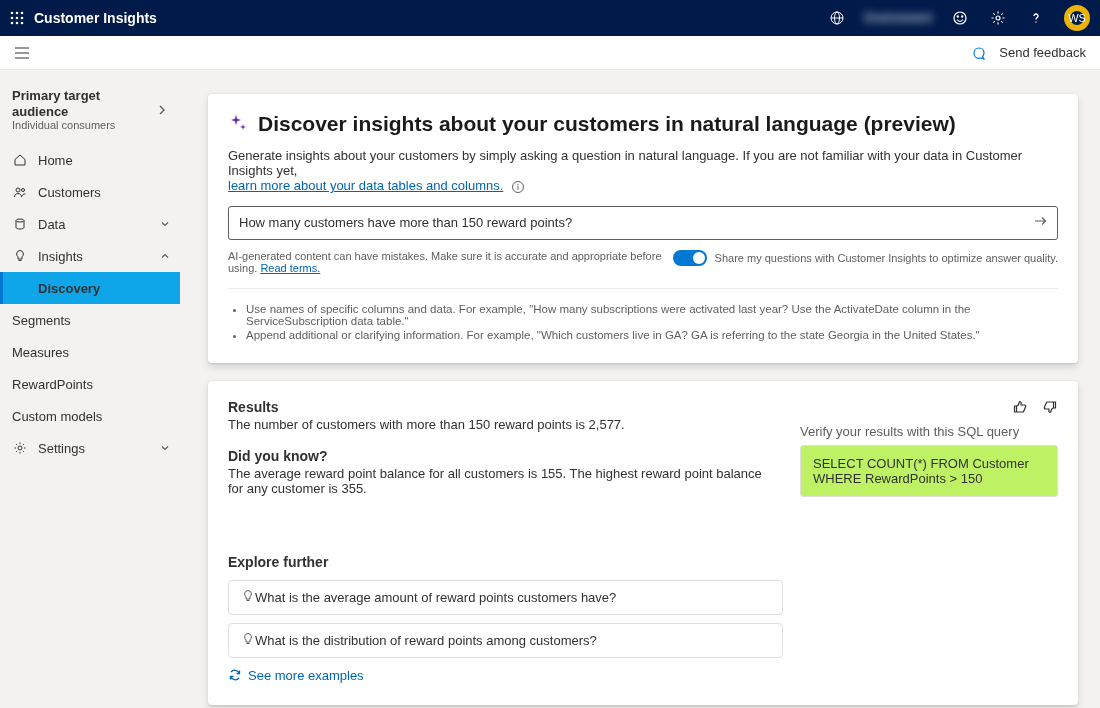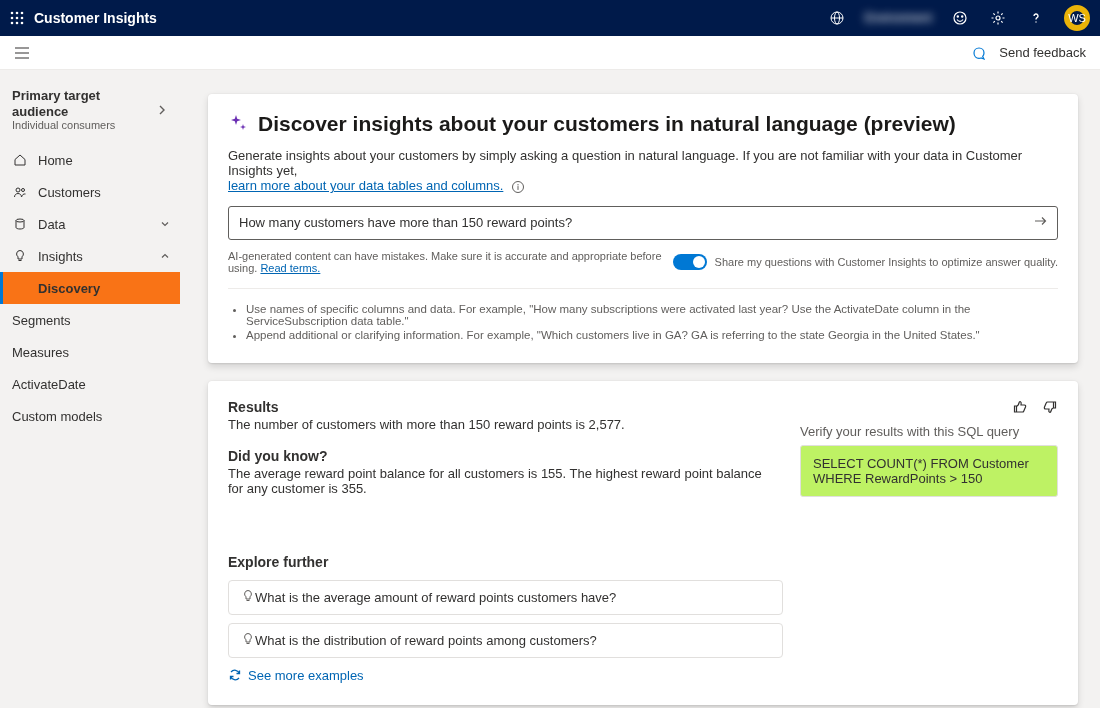--- a/index.html
+++ b/index.html
@@ -49,35 +49,35 @@
   .sidebar { width: 180px; background:#f3f2f1; padding-top: 18px; }
   .env-selector { padding: 0 12px 12px 12px; display:flex; align-items:center; gap:6px; cursor:pointer;}
   .env-selector .txt { flex:1; }
   .env-selector .line1 { font-size:13px; font-weight:600; line-height:1.2;}
   .env-selector .line2 { font-size:11px; color:#605e5c; line-height:1.2;}
   .nav { list-style:none; }
   .nav li { display:flex; align-items:center; height:32px; padding-left: 12px; gap:10px; cursor:pointer; font-size:13px;}
   .nav li .nav-icon { width:16px; display:flex; justify-content:center; color:#323130;}
   .nav li .chev { margin-left:auto; margin-right:10px; color:#605e5c;}
   .nav li.sub { }
-  .nav li.active { background:#f97316; border-left:3px solid #0078d4; padding-left:35px; font-weight:600;}
+  .nav li.active { background:#0ea5e9; border-left:3px solid #0078d4; padding-left:35px; font-weight:600;}
   
   .main { flex:1; overflow:auto; padding: 24px 22px 20px 28px; }
   .card { background:#fff; border-radius:4px; box-shadow: 0 0.6px 1.8px rgba(0,0,0,.1), 0 3.2px 7.2px rgba(0,0,0,.13); padding: 18px 20px 20px; margin-bottom:18px;}
   .card-header { display:flex; align-items:center; gap:10px; margin-bottom:12px;}
   .card-header h1 { font-size:21px; font-weight:600; color:#1b1a19;}
   .sparkle { color:#6b2fb3; }
   .desc { font-size:13px; color:#323130; margin-bottom:4px;}
   .desc-line { margin-bottom:12px;}
   .link { color:#0065b3; text-decoration:underline; cursor:pointer;}
   .info-ico { display:inline-flex; margin-left:4px; vertical-align:middle; color:#605e5c;}
   .query-box { display:flex; align-items:center; border:1px solid #605e5c; border-radius:3px; height:34px; padding:0 8px 0 10px; margin-bottom:10px;}
   .query-box input { flex:1; border:none; outline:none; font-size:13px; color:#323130; }
   .query-box .go { cursor:pointer; color:#605e5c;}
-  .disclaimer-row { display:flex; align-items:center; font-size:11px; color:#605e5c; margin-bottom:14px; padding-bottom:14px; border-bottom:1px solid #edebe9;}
+  .disclaimer-row { display:flex; align-items:flex-start; font-size:11px; color:#605e5c; margin-bottom:14px; padding-bottom:14px; border-bottom:1px solid #edebe9;}
   .disclaimer-row .left { flex:1;}
   .disclaimer-row .toggle-wrap { display:flex; align-items:center; gap:8px;}
   .toggle { width:34px; height:16px; background:#0078d4; border-radius:10px; position:relative; cursor:pointer;}
   .toggle::after { content:""; position:absolute; width:12px; height:12px; background:#fff; border-radius:50%; top:2px; right:2px;}
   .tips-head { font-size:12px; color:#323130; margin-bottom:4px;}
   .tips-list { font-size:11.5px; color:#605e5c; padding-left:18px;}
   .tips-list li { margin-bottom:2px;}
   .results-card { padding: 18px 20px 22px; }
   .results-top { display:flex; gap:28px; align-items:flex-start;}
   .results-left { flex:1;}
@@ -218,25 +218,37 @@
       <li class="sub active">
           <span>Discovery</span>
         </li>
       <li class="sub">
           <span>Segments</span>
         </li>
       <li class="sub">
           <span>Measures</span>
         </li>
       <li class="sub">
-          <span>ActivateDate</span>
+          <span>RewardPoints</span>
         </li>
       <li class="sub">
           <span>Custom models</span>
         </li>
+      <li>
+        <span class="nav-icon">
+            <svg width="14" height="14" viewBox="0 0 14 14" fill="none" stroke="currentColor" stroke-width="1">
+              <circle cx="7" cy="7" r="2"></circle>
+              <path d="M7 1.5v1.5M7 11v1.5M12.5 7H11M3 7H1.5M10.9 3.1l-1 1M4.1 9.9l-1 1M10.9 10.9l-1-1M4.1 4.1l-1-1"></path>
+            </svg>
+          </span>
+        <span>Settings</span>
+        <span class="chev"><svg width="10" height="10" viewBox="0 0 10 10" fill="none" stroke="currentColor" stroke-width="1.2">
+              <path d="M2 3.5l3 3 3-3"></path>
+            </svg></span>
+      </li>
     </ul>
   </div>
 
   <div class="main">
 
     <div class="card">
       <div class="card-header">
         <span class="sparkle">
           <svg width="20" height="20" viewBox="0 0 20 20" fill="currentColor">
               <path d="M8 2l1.2 3.8L13 7l-3.8 1.2L8 12l-1.2-3.8L3 7l3.8-1.2L8 2zM15 11l.7 2.3 2.3.7-2.3.7L15 17l-.7-2.3L12 14l2.3-.7L15 11z"></path>

